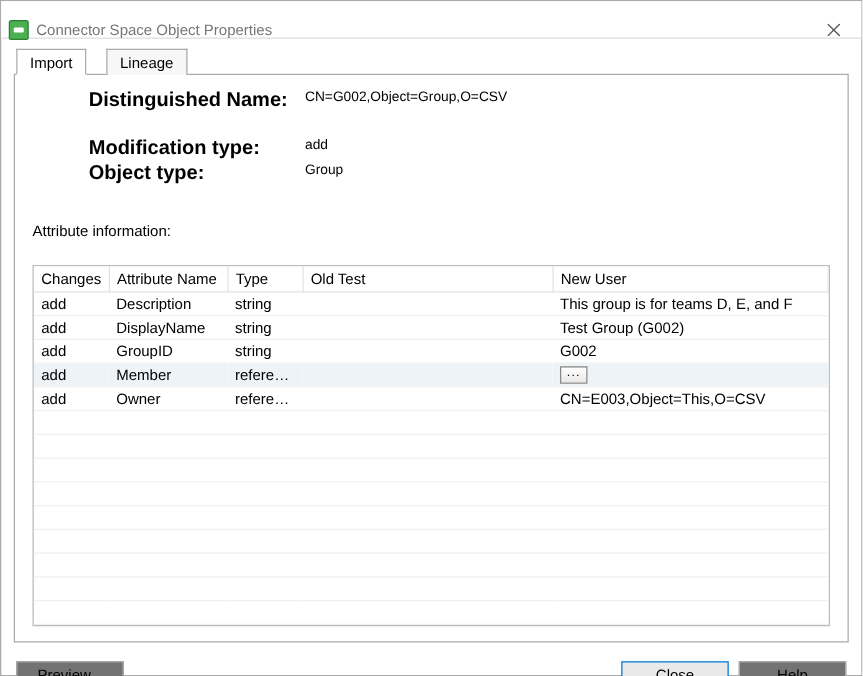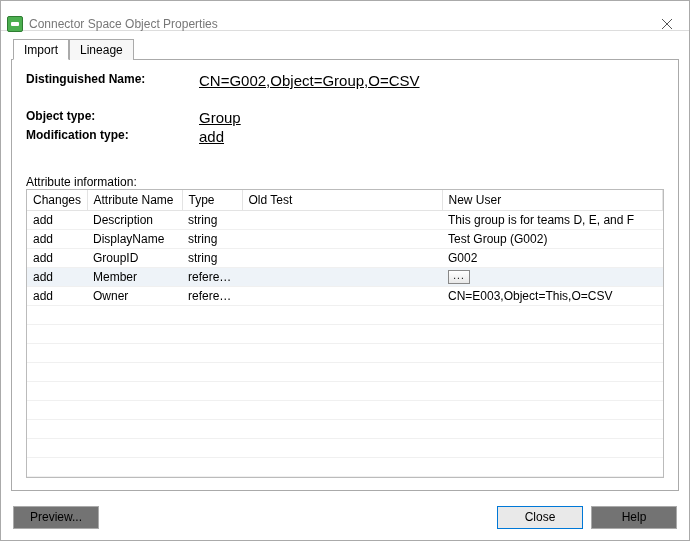--- a/index.html
+++ b/index.html
@@ -71,21 +71,21 @@
   }
   .tab {
     height: 21px;
     padding: 3px 10px 0 10px;
     border: 1px solid #aaa;
     border-bottom: none;
     background: #fff;
     font-size: 12px;
     color: #000;
     position: relative;
-    margin-right: 0;
+    margin-right: 16px;
     margin-bottom: -1px;
   }
   .tab.active {
     background: #fff;
     z-index: 2;
     border-bottom: 1px solid #fff;
   }
   .tab.inactive {
     background: #f7f7f7;
     z-index: 1;
@@ -98,31 +98,31 @@
     flex-direction: column;
     background: #fff;
   }
   .info-row {
     display: flex;
     margin-bottom: 2px;
   }
   .info-label {
     width: 173px;
     font-weight: bold;
-    font-size: 12px;
+    font-size: 16px;
+    margin-left: 45px;
   }
   .info-value {
-    font-size: 15px;
-    text-decoration: underline;
+    font-size: 11px;
   }
   .spacer-sm { height: 18px; }
   .spacer-md { height: 28px; }
   .attr-label {
     font-size: 12px;
-    margin-bottom: 0;
+    margin-bottom: 20px;
   }
   .table-wrap {
     flex: 1;
     border: 1px solid #bbb;
     overflow: hidden;
     background: #fff;
   }
   table {
     width: 100%;
     border-collapse: collapse;
@@ -217,26 +217,26 @@
     <div class="tab-panel">
 
       <div class="info-row">
         <div class="info-label">Distinguished Name:</div>
         <div class="info-value">CN=G002,Object=Group,O=CSV</div>
       </div>
 
       <div class="spacer-sm"></div>
 
       <div class="info-row">
+        <div class="info-label">Modification type:</div>
+        <div class="info-value">add</div>
+      </div>
+      <div class="info-row">
         <div class="info-label">Object type:</div>
         <div class="info-value">Group</div>
-      </div>
-      <div class="info-row">
-        <div class="info-label">Modification type:</div>
-        <div class="info-value">add</div>
       </div>
 
       <div class="spacer-md"></div>
 
       <div class="attr-label">Attribute information:</div>
 
       <div class="table-wrap">
         <table>
           <colgroup>
             <col class="col-changes">

